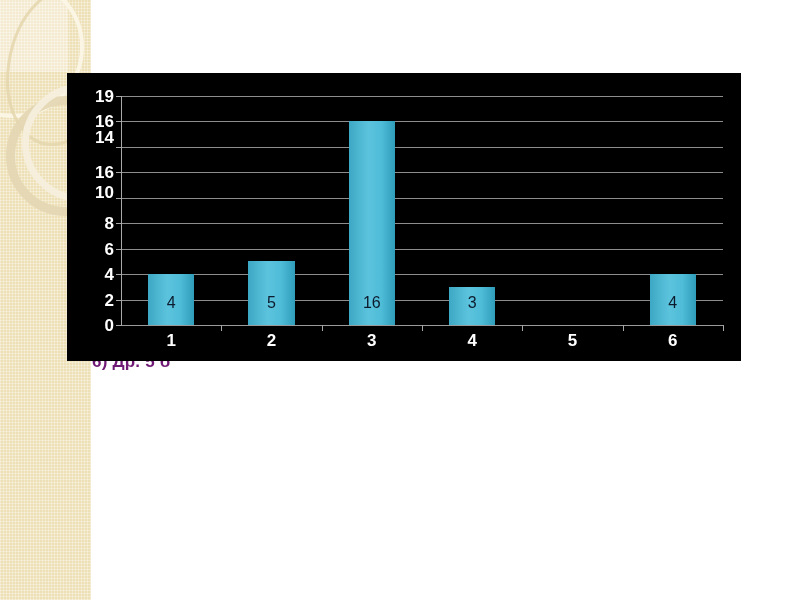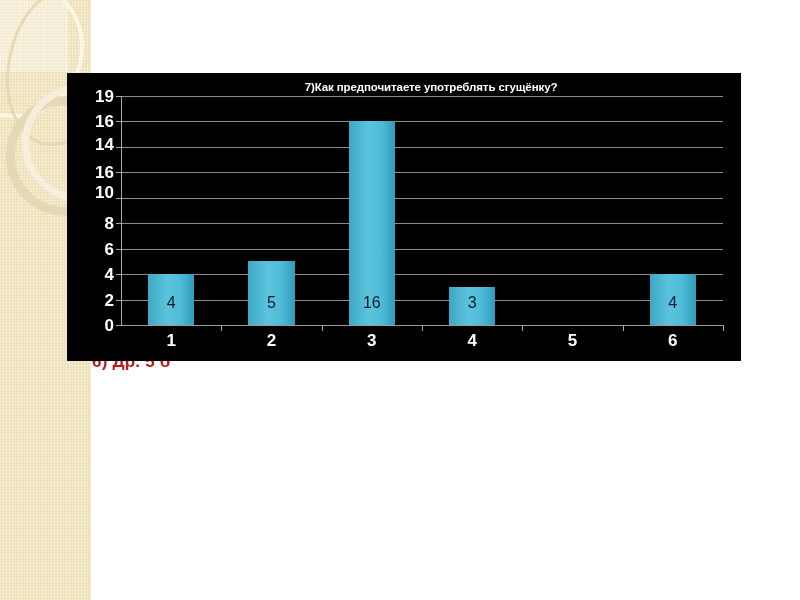--- a/index.html
+++ b/index.html
@@ -74,21 +74,21 @@
     border-color: #f6f0df;
     opacity: 0.9;
   }
 
   
   #hidden-caption {
     position: absolute;
     left: 92px; top: 352px;
     font-size: 17px;
     font-weight: bold;
-    color: #b91c1c;
+    color: #701a75;
     white-space: nowrap;
     letter-spacing: 0.2px;
   }
 
   
   #chart-panel {
     position: absolute;
     left: 67px; top: 73px;
     width: 674px; height: 288px;
     background: #000000;
@@ -199,21 +199,20 @@
     <div class="deco-ring" id="deco-ring-upper"></div>
     <div class="deco-ring" id="deco-ring-lens"></div>
     <div class="deco-ring" id="deco-ring-lower-outer"></div>
     <div class="deco-ring" id="deco-ring-lower-inner"></div>
   </div>
 
   <div id="hidden-caption">6) Др.  5 б</div>
 
   <div id="chart-panel">
 
-    <div id="chart-title">7)Как предпочитаете употреблять сгущёнку?</div>
 
     <div id="plot-area">
       <div id="y-axis-line"></div>
       <div id="x-axis-line"></div>
       <div id="grid-layer">
           <div class="gridline baseline" style="top: 229px;"></div>
           <div class="y-tick" style="top: 229px;"></div>
           <div class="gridline" style="top: 203.556px;"></div>
           <div class="y-tick" style="top: 203.556px;"></div>
           <div class="gridline" style="top: 178.111px;"></div>
@@ -234,21 +233,21 @@
           <div class="y-tick" style="top: 0px;"></div>
         </div>
       <div id="ylabels-layer">
           <div class="y-label" style="top: 229px;">0</div>
           <div class="y-label" style="top: 203.556px;">2</div>
           <div class="y-label" style="top: 178.111px;">4</div>
           <div class="y-label" style="top: 152.667px;">6</div>
           <div class="y-label" style="top: 127.222px;">8</div>
           <div class="y-label" style="top: 96px;">10</div>
           <div class="y-label" style="top: 76.3333px;">16</div>
-          <div class="y-label" style="top: 48px;">14</div>
+          <div class="y-label" style="top: 41px;">14</div>
           <div class="y-label" style="top: 25.4444px;">16</div>
           <div class="y-label" style="top: 0px;">19</div>
         </div>
       <div id="bars-layer">
           <div class="bar" style="left: 27.09px; width: 46.1533px; height: 50.8889px;">
             <div class="bar-value">4</div>
           </div>
           <div class="bar" style="left: 127.423px; width: 46.1533px; height: 63.6111px;">
             <div class="bar-value">5</div>
           </div>

